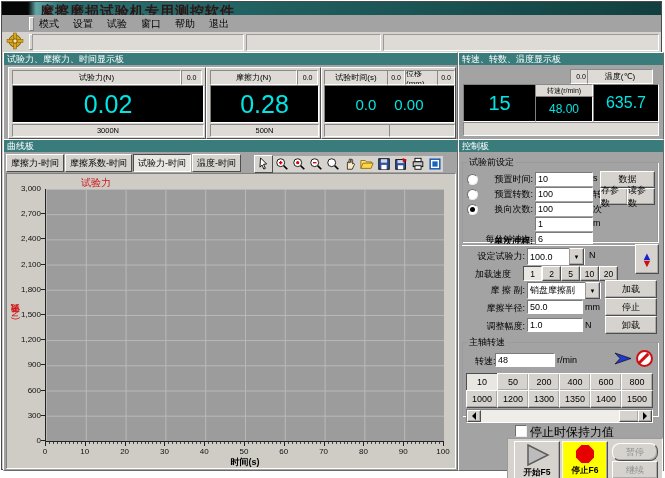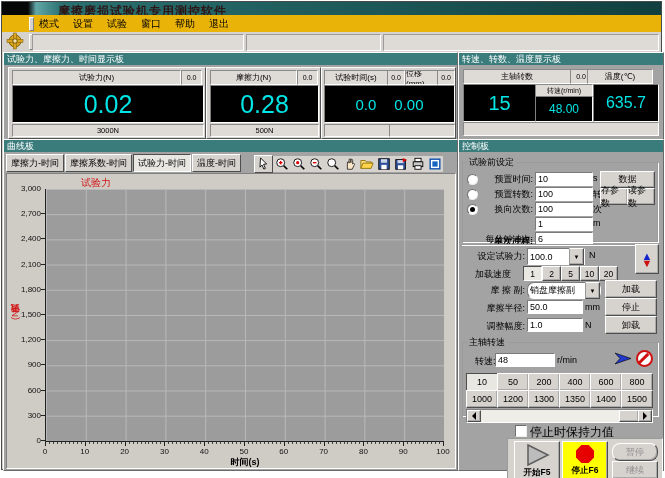--- a/index.html
+++ b/index.html
@@ -3,22 +3,22 @@
 <meta charset="utf-8">
 <style>
   html,body{margin:0;padding:0;}
   body{width:665px;height:478px;background:#fff;position:relative;
        font-family:"Liberation Sans","DejaVu Sans",sans-serif;font-size:10px;color:#000;
        -webkit-font-smoothing:none;}
   .a{position:absolute;}
   .window{position:absolute;left:1px;top:1px;width:659px;height:467px;background:#d6d3ce;border:1px solid #4a4a4a;}
   .titlebar{left:0;top:0;width:659px;height:13px;
      background:linear-gradient(90deg,#060606 0,#060606 26px,#63a7a7 34px,#2a7070 60px,#1d5858 55%,#123f3f 100%);}
-  .titletext{left:38px;top:1px;font-size:12px;font-weight:bold;color:#2e1616;letter-spacing:1px;margin-left:18px;}
-  .menubar{left:0;top:13px;width:659px;height:17px;background:#eab308;}
+  .titletext{left:38px;top:1px;font-size:14px;font-weight:bold;color:#2e1616;letter-spacing:1px;}
+  .menubar{left:0;top:13px;width:659px;height:17px;background:#a3a3a3;}
   .menuitem{display:inline-block;padding:2px 7px 0 7px;font-size:10px;}
   .grip{width:3px;background:#d6d3ce;border:1px solid;border-color:#fff #808080 #808080 #fff;}
   .statusbox{background:#dedbd6;border:1px solid;border-color:#9a9a9a #fff #fff #9a9a9a;}
   .sunken{border:1px solid;border-color:#808080 #fff #fff #808080;background:#dedbd6;}
   .raised{border:1px solid;border-color:#fff #525252 #525252 #fff;background:#d6d3ce;}
   .panel{border:1px solid;border-color:#fff #6a6a6a #6a6a6a #fff;background:#a3a3a3;}
   .teal{background:#3A7C7C;color:#fff;font-size:9px;line-height:12px;padding-left:3px;height:12px;overflow:hidden;}
   .labelbox{background:#dedbd6;border:1px solid;border-color:#8a8a8a #fff #fff #8a8a8a;
             display:flex;align-items:center;justify-content:center;font-size:8px;overflow:hidden;}
   .display{background:#000;border:1px solid;border-color:#808080 #fff #fff #808080;color:#00E5E5;
@@ -116,21 +116,20 @@
         <span class="cyan-sm" style="margin-right:18px;">0.0</span>
         <span class="cyan-sm">0.00</span>
       </div>
       <div class="a labelbox" style="left:2px;top:56px;width:64px;height:11px;"></div>
       <div class="a labelbox" style="left:67px;top:56px;width:64px;height:11px;"></div>
     </div>
   </div>
 
   <div class="a panel" style="left:456px;top:50px;width:204px;height:86px;">
     <div class="teal">转速、转数、温度显示板</div>
-    <div class="a labelbox" style="left:4px;top:16px;width:106px;height:13px;">主轴转数</div>
     <div class="a labelbox" style="left:111px;top:16px;width:20px;height:13px;font-size:7px;">0.0</div>
     <div class="a display" style="left:4px;top:31px;width:71px;height:36px;font-size:20px;">15</div>
     <div class="a labelbox" style="left:76px;top:31px;width:56px;height:12px;font-size:7px;">转速(r/min)</div>
     <div class="a display" style="left:76px;top:43px;width:56px;height:24px;font-size:12px;">48.00</div>
     <div class="a labelbox" style="left:128px;top:16px;width:64px;height:13px;">温度(℃)</div>
     <div class="a display" style="left:134px;top:31px;width:64px;height:36px;font-size:16px;">635.7</div>
     <div class="a labelbox" style="left:4px;top:69px;width:194px;height:12px;"></div>
   </div>
 
   <div class="a panel" style="left:1px;top:137px;width:453px;height:330px;">
@@ -281,21 +280,21 @@
     <span class="clabel" style="left:16px;top:128px;width:46px;text-align:left;">加载速度</span>
     <div class="a" id="load-speeds" style="left:64px;top:126px;height:13px;white-space:nowrap;">
         <div class="btn pressed" style="position: absolute; left: 0px; top: 0px; width: 17px; height: 13px; font-size: 8.5px;">1</div>
         <div class="btn" style="position: absolute; left: 19px; top: 0px; width: 17px; height: 13px; font-size: 8.5px;">2</div>
         <div class="btn" style="position: absolute; left: 38px; top: 0px; width: 17px; height: 13px; font-size: 8.5px;">5</div>
         <div class="btn" style="position: absolute; left: 57px; top: 0px; width: 17px; height: 13px; font-size: 8.5px;">10</div>
         <div class="btn" style="position: absolute; left: 76px; top: 0px; width: 17px; height: 13px; font-size: 8.5px;">20</div>
       </div>
 
     <span class="clabel" style="left:2px;top:144px;width:64px;">摩 擦 副:</span>
-    <div class="selectbox" style="left:68px;top:142px;width:72px;height:15px;border-radius:7px;">
+    <div class="selectbox" style="left:68px;top:142px;width:72px;height:15px;">
       <span class="selecttext">销盘摩擦副</span>
       <span class="dropbtn btn">▼</span>
     </div>
     <div class="a btn" style="left:146px;top:140px;width:50px;height:16px;">加载</div>
 
     <span class="clabel" style="left:2px;top:162px;width:64px;">摩擦半径:</span>
     <input class="tinput" style="left: 68px; top: 160px; width: 50px;" readonly="" value="50.0">
     <span class="csuffix" style="left:126px;top:162px;">mm</span>
     <div class="a btn" style="left:146px;top:158px;width:50px;height:16px;">停止</div>
 

